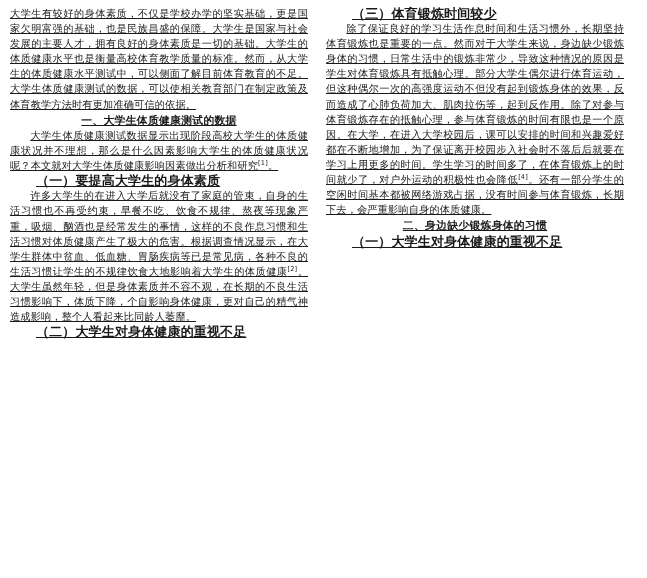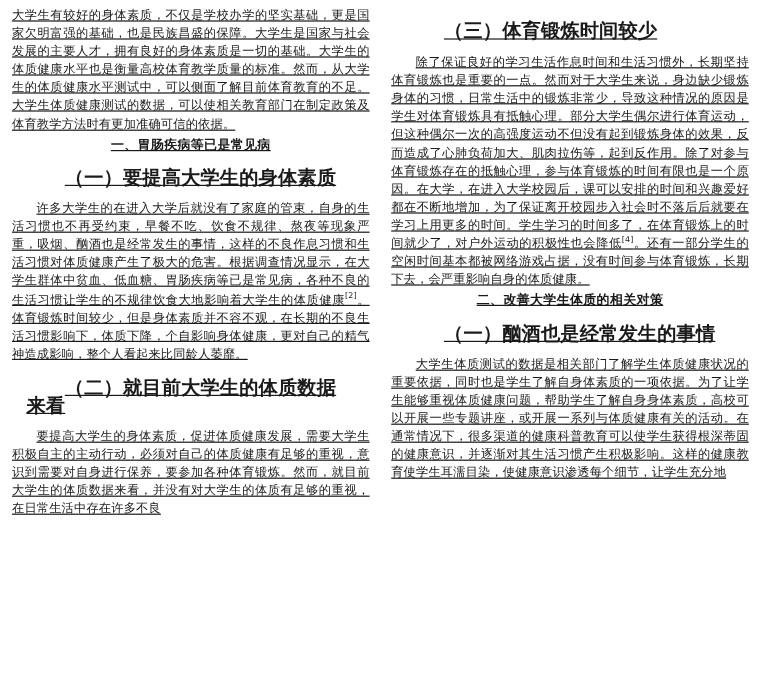--- a/index.html
+++ b/index.html
@@ -47,50 +47,49 @@
   }
   h2.heading {
     margin: 1px 0 0 0;
     font-size: 10.8px;
     line-height: 15.3px;
     font-weight: bold;
     text-align: center;
     letter-spacing: 0.3px;
   }
   h3.subheading {
-    margin: 12px;
-    font-size: 16px;
+    margin: 0;
+    font-size: 13px;
     line-height: 15.1px;
     font-weight: bold;
     text-indent: 2em;
     letter-spacing: 0.15px;
   }
   sup {
     font-size: 6.6px;
     vertical-align: super;
     line-height: 0;
   }
 </style>
 </head>
 <body>
 
 <div id="page">
   <div class="columns">
 
     <div class="col">
       <p class="txt">大学生有较好的身体素质，不仅是学校办学的坚实基础，更是国家欠明富强的基础，也是民族昌盛的保障。大学生是国家与社会发展的主要人才，拥有良好的身体素质是一切的基础。大学生的体质健康水平也是衡量高校体育教学质量的标准。然而，从大学生的体质健康水平测试中，可以侧面了解目前体育教育的不足。大学生体质健康测试的数据，可以使相关教育部门在制定政策及体育教学方法时有更加准确可信的依据。</p>
-      <h2 class="heading">一、胃肠疾病等已是常见病</h2>
+      <h2 class="heading">一、大学生体质健康测试的数据</h2>
+      <p class="ind"><span>大学生体质健康测试数据显示出现阶段高校大学生的体质健康状况并不理想，那么是什么因素影响大学生的体质健康状况呢？本文就对大学生体质健康影响因素做出分析和研究</span><sup>[1]</sup><span>。</span></p>
       <h3 class="subheading">（一）要提高大学生的身体素质</h3>
-      <p class="ind"><span>许多大学生的在进入大学后就没有了家庭的管束，自身的生活习惯也不再受约束，早餐不吃、饮食不规律、熬夜等现象严重，吸烟、酗酒也是经常发生的事情，这样的不良作息习惯和生活习惯对体质健康产生了极大的危害。根据调查情况显示，在大学生群体中贫血、低血糖、胃肠疾病等已是常见病，各种不良的生活习惯让学生的不规律饮食大地影响着大学生的体质健康</span><sup>[2]</sup><span>。体育锻炼时间较少，但是身体素质并不容不观，在长期的不良生活习惯影响下，体质下降，个自影响身体健康，更对自己的精气神造成影响，整个人看起来比同龄人萎靡。</span></p>
-      <h3 class="subheading">（二）就目前大学生的体质数据来看</h3>
-      <p class="ind">要提高大学生的身体素质，促进体质健康发展，需要大学生积极自主的主动行动，必须对自己的体质健康有足够的重视，意识到需要对自身进行保养，要参加各种体育锻炼。然而，就目前大学生的体质数据来看，并没有对大学生的体质有足够的重视，在日常生活中存在许多不良</p>
+      <p class="ind"><span>许多大学生的在进入大学后就没有了家庭的管束，自身的生活习惯也不再受约束，早餐不吃、饮食不规律、熬夜等现象严重，吸烟、酗酒也是经常发生的事情，这样的不良作息习惯和生活习惯对体质健康产生了极大的危害。根据调查情况显示，在大学生群体中贫血、低血糖、胃肠疾病等已是常见病，各种不良的生活习惯让学生的不规律饮食大地影响着大学生的体质健康</span><sup>[2]</sup><span>。大学生虽然年轻，但是身体素质并不容不观，在长期的不良生活习惯影响下，体质下降，个自影响身体健康，更对自己的精气神造成影响，整个人看起来比同龄人萎靡。</span></p>
+      <h3 class="subheading">（二）大学生对身体健康的重视不足</h3>
     </div>
 
     <div class="col">
       <h3 class="subheading">（三）体育锻炼时间较少</h3>
       <p class="ind"><span>除了保证良好的学习生活作息时间和生活习惯外，长期坚持体育锻炼也是重要的一点。然而对于大学生来说，身边缺少锻炼身体的习惯，日常生活中的锻炼非常少，导致这种情况的原因是学生对体育锻炼具有抵触心理。部分大学生偶尔进行体育运动，但这种偶尔一次的高强度运动不但没有起到锻炼身体的效果，反而造成了心肺负荷加大、肌肉拉伤等，起到反作用。除了对参与体育锻炼存在的抵触心理，参与体育锻炼的时间有限也是一个原因。在大学，在进入大学校园后，课可以安排的时间和兴趣爱好都在不断地增加，为了保证离开校园步入社会时不落后后就要在学习上用更多的时间。学生学习的时间多了，在体育锻炼上的时间就少了，对户外运动的积极性也会降低</span><sup>[4]</sup><span>。还有一部分学生的空闲时间基本都被网络游戏占据，没有时间参与体育锻炼，长期下去，会严重影响自身的体质健康。</span></p>
-      <h2 class="heading">二、改善大学生体质的相关对策</h2>
-      <h3 class="subheading">（一）酗酒也是经常发生的事情</h3>
-      <p class="ind">大学生体质测试的数据是相关部门了解学生体质健康状况的重要依据，同时也是学生了解自身体素质的一项依据。为了让学生能够重视体质健康问题，帮助学生了解自身身体素质，高校可以开展一些专题讲座，或开展一系列与体质健康有关的活动。在通常情况下，很多渠道的健康科普教育可以使学生获得根深蒂固的健康意识，并逐渐对其生活习惯产生积极影响。这样的健康教育使学生耳濡目染，使健康意识渗透每个细节，让学生充分地</p>
+      <h2 class="heading">二、身边缺少锻炼身体的习惯</h2>
+      <h3 class="subheading">（一）大学生对身体健康的重视不足</h3>
     </div>
 
   </div>
 </div>
 
 </body></html>

